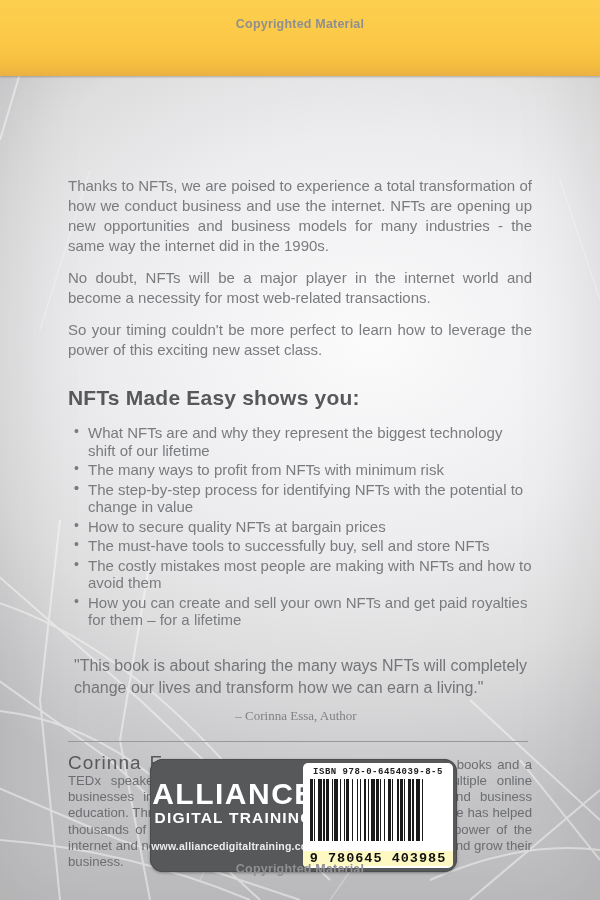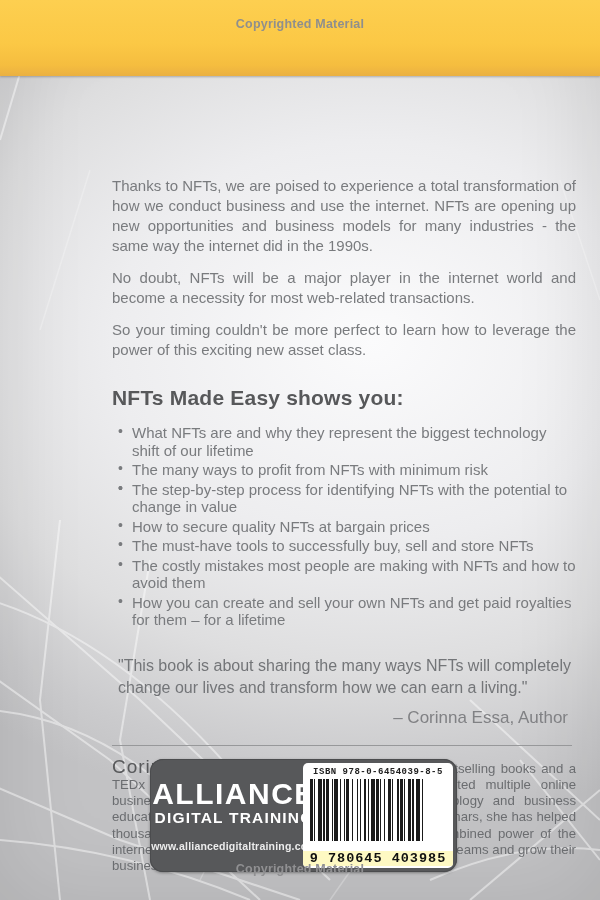--- a/index.html
+++ b/index.html
@@ -17,29 +17,29 @@
     background:linear-gradient(#fdcf50 0%, #fbc845 58%, #f5bd3f 86%, #eab042 100%);
     box-shadow:0 1px 2px rgba(0,0,0,.25);
     text-align:center;
   }
   .banner-top span{display:inline-block;margin-top:17px;font-size:12.5px;color:#8f8f8d;font-weight:bold;letter-spacing:.2px;}
 
   .title-block{position:absolute;left:0;top:88px;width:600px;text-align:center;}
   .title-block h1{margin:0;font-size:45px;line-height:48px;font-weight:bold;color:#58595b;letter-spacing:.5px;}
   .subtitle{margin-top:5px;font-size:13px;font-weight:bold;color:#636568;letter-spacing:.4px;}
 
-  .content{position:absolute;left:68px;top:176px;width:464px;color:#797b7e;margin-left:44px;}
+  .content{position:absolute;left:68px;top:176px;width:464px;color:#797b7e;}
   .content p.intro{margin:0 0 12px 0;font-size:15px;line-height:20px;text-align:justify;}
   .features-heading{margin:26px 0 0 0;font-size:21px;line-height:24px;font-weight:bold;color:#57585a;letter-spacing:.2px;}
   ul.features{list-style:none;margin:14px 0 0 0;padding:0 0 0 6px;}
   ul.features li{position:relative;padding-left:14px;font-size:15px;line-height:17.5px;margin-bottom:2px;text-align:left;}
   ul.features li .dot{position:absolute;left:0;top:-1px;font-size:14px;color:#797b7e;}
 
   .quote{margin-top:26px;font-size:16px;line-height:22px;color:#737578;padding-left:6px;}
-  .attribution{margin-top:9px;text-align:right;font-size:17px;color:#808184;padding-right:8px;}
+  .attribution{margin-top:9px;text-align:center;font-size:13px;color:#808184;padding-right:8px;font-family:Liberation Serif, serif;}
   .divider{margin:17px 0 0 0;border:none;border-top:1px solid #97989a;width:460px;}
 
   .bio{margin:13px 0 0 0;font-size:13.2px;line-height:16.3px;color:#6b6d70;text-align:justify;}
   .bio .bio-name{font-size:19px;letter-spacing:1px;color:#58595b;}
 
   
   .publisher-block{
     position:absolute;left:150px;top:759px;width:307px;height:113px;
     background:#57585a;border-radius:13px;box-shadow:0 1px 3px rgba(0,0,0,.35), inset 0 0 0 1px #4b4c4e;
     display:flex;align-items:center;

